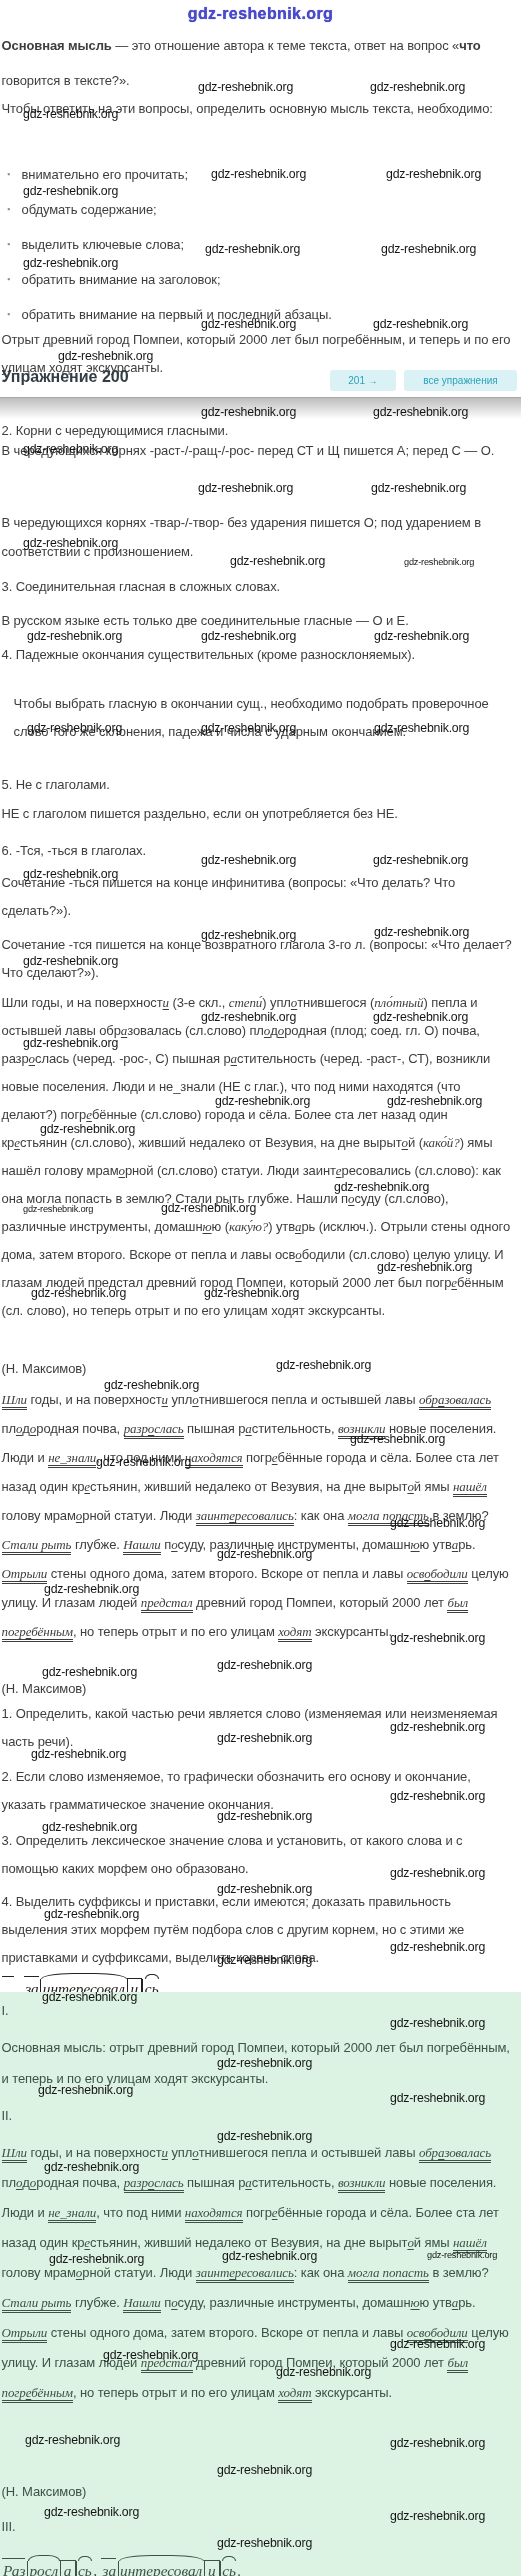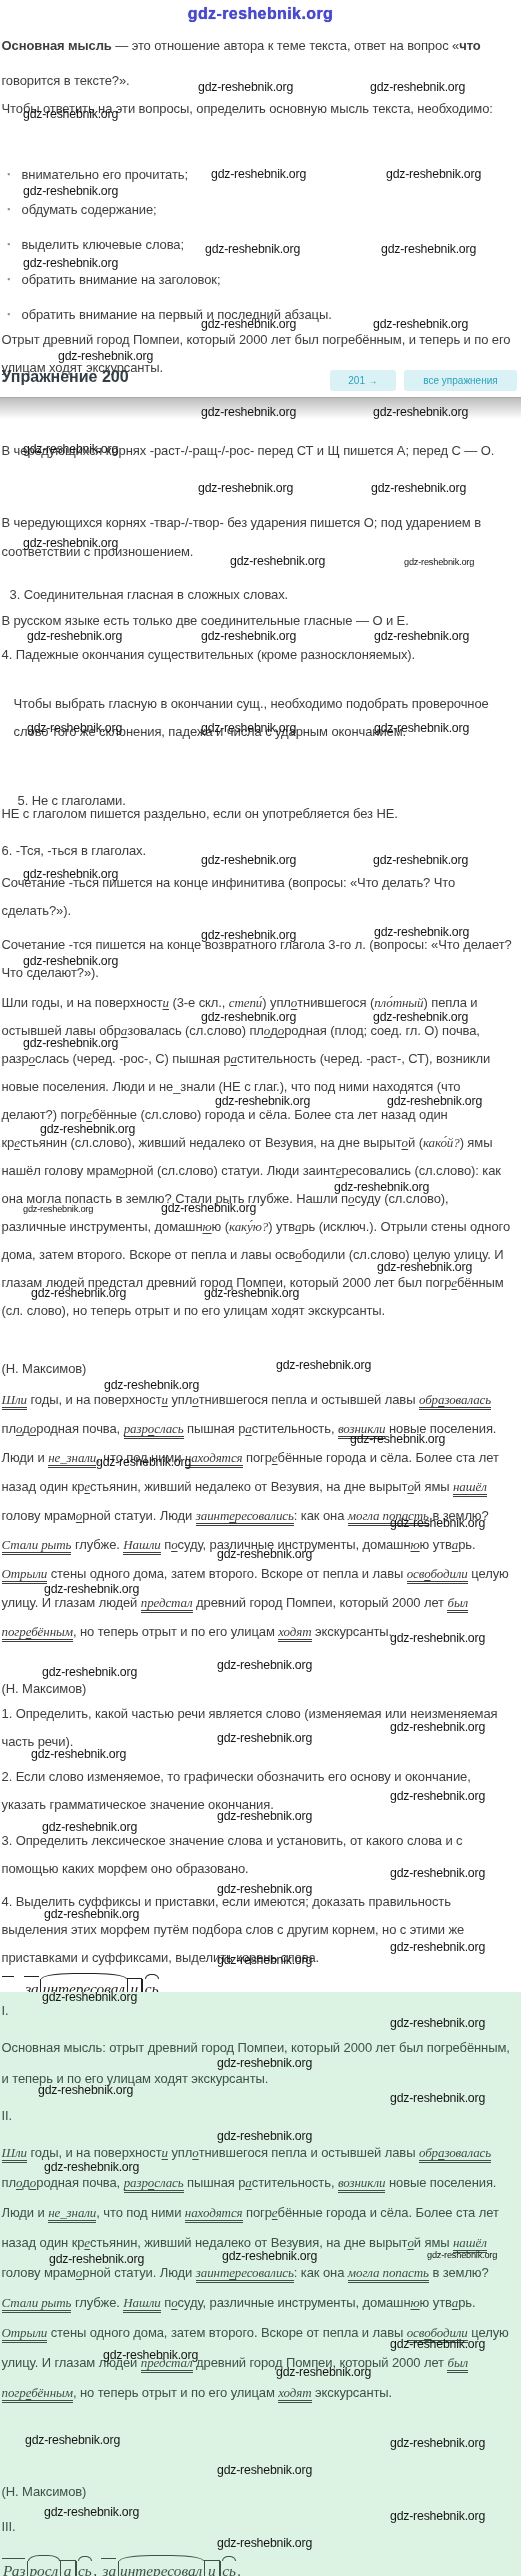--- a/index.html
+++ b/index.html
@@ -63,27 +63,28 @@
   <div class="blk" style="top:326px;">Отрыт древний город Помпеи, который 2000 лет был погребённым, и теперь и по его улицам ходят экскурсанты.</div>
 
   <div class="h-row">
     <span class="ex-title">Упражнение 200</span>
   </div>
   <button id="btn-next" class="nav-btn">201 →</button>
   <button id="btn-all" class="nav-btn">все упражнения</button>
 
   <div class="divider"></div>
 
+  <p class="blk" style="top:417px;margin:0;">2. Корни с чередующимися гласными.</p>
   <p class="blk" style="top:436px;margin:0;line-height:29px;">В чередующихся корнях -раст-/-ращ-/-рос- перед СТ и Щ пишется А; перед С — О.</p>
   <p class="blk" style="top:508px;margin:0;line-height:29px;">В чередующихся корнях -твар-/-твор- без ударения пишется О; под ударением в соответствии с произношением.</p>
-  <p class="blk" style="top:573px;margin:8px;">3. Соединительная гласная в сложных словах.</p>
+  <p class="blk" style="top:573px;margin:0;">3. Соединительная гласная в сложных словах.</p>
   <p class="blk" style="top:607px;margin:0;">В русском языке есть только две соединительные гласные — О и Е.</p>
   <p class="blk" style="top:641px;margin:0;">4. Падежные окончания существительных (кроме разносклоняемых).</p>
   <p class="blk" style="top:678px;margin:12px;line-height:28px;">Чтобы выбрать гласную в окончании сущ., необходимо подобрать проверочное слово того же склонения, падежа и числа с ударным окончанием.</p>
-  <p class="blk" style="top:771px;margin:16px;">5. Не с глаголами.</p>
+  <p class="blk" style="top:771px;margin:0;">5. Не с глаголами.</p>
   <p class="blk" style="top:800px;margin:0;">НЕ с глаголом пишется раздельно, если он употребляется без НЕ.</p>
   <p class="blk" style="top:837px;margin:0;">6. -Тся, -ться в глаголах.</p>
   <p class="blk" style="top:869px;margin:0;line-height:28px;">Сочетание -ться пишется на конце инфинитива (вопросы: «Что делать? Что сделать?»).</p>
   <p class="blk" style="top:931px;margin:0;line-height:28px;">Сочетание -тся пишется на конце возвратного глагола 3-го л. (вопросы: «Что делает? Что сделают?»).</p>
 
   <div class="blk" style="top:989px;line-height:28px;"><span>Шли годы, и на поверхност</span><span class="f-u">и</span><span> (3-е скл., </span><span class="f-i">степи́</span><span>) упл</span><span class="f-u">о</span><span>тнившегося (</span><span class="f-i">пло́тный</span><span>) пепла и остывшей лавы обр</span><span class="f-u">а</span><span>зовалась (сл.слово) пл</span><span class="f-u">о</span><span>д</span><span class="f-u">о</span><span>родная (плод; соед. гл. О) почва, разр</span><span class="f-u">о</span><span>слась (черед. -рос-, С) пышная р</span><span class="f-u">а</span><span>стительность (черед. -раст-, СТ), возникли новые поселения. Люди и не_знали (НЕ с глаг.), что под ними находятся (что делают?) погр</span><span class="f-u">е</span><span>бённые (сл.слово) города и сёла. Более ста лет назад один кр</span><span class="f-u">е</span><span>стьянин (сл.слово), живший недалеко от Везувия, на дне вырыт</span><span class="f-u">о</span><span>й (</span><span class="f-i">како́й?</span><span>) ямы нашёл голову мрам</span><span class="f-u">о</span><span>рной (сл.слово) статуи. Люди заинт</span><span class="f-u">е</span><span>ресовались (сл.слово): как она могла попасть в землю? Стали рыть глубже. Нашли п</span><span class="f-u">о</span><span>суду (сл.слово), различные инструменты, домашн</span><span class="f-u">ю</span><span>ю (</span><span class="f-i">каку́ю?</span><span>) утв</span><span class="f-u">а</span><span>рь (исключ.). Отрыли стены одного дома, затем второго. Вскоре от пепла и лавы осв</span><span class="f-u">о</span><span>бодили (сл.слово) целую улицу. И глазам людей предстал древний город Помпеи, который 2000 лет был погр</span><span class="f-u">е</span><span>бённым (сл. слово), но теперь отрыт и по его улицам ходят экскурсанты.</span></div>
   <div class="blk author" style="top:1355px;">(Н. Максимов)</div>
 
   <div class="blk" style="top:1385px;line-height:29px;"><span class="f-d">Шли</span><span> годы, и на поверхност</span><span class="f-u">и</span><span> упл</span><span class="f-u">о</span><span>тнившегося пепла и остывшей лавы </span><span class="f-d">обр</span><span class="f-d f-u">а</span><span class="f-d">зовалась</span><span> пл</span><span class="f-u">о</span><span>д</span><span class="f-u">о</span><span>родная почва, </span><span class="f-d">разр</span><span class="f-d f-u">о</span><span class="f-d">слась</span><span> пышная р</span><span class="f-u">а</span><span>стительность, </span><span class="f-d">возникли</span><span> новые поселения. Люди и </span><span class="f-d">не_знали</span><span>, что под ними </span><span class="f-d">находятся</span><span> погр</span><span class="f-u">е</span><span>бённые города и сёла. Более ста лет назад один кр</span><span class="f-u">е</span><span>стьянин, живший недалеко от Везувия, на дне вырыт</span><span class="f-u">о</span><span>й ямы </span><span class="f-d">нашёл</span><span> голову мрам</span><span class="f-u">о</span><span>рной статуи. Люди </span><span class="f-d">заинт</span><span class="f-d f-u">е</span><span class="f-d">ресовались</span><span>: как она </span><span class="f-d">могла попасть</span><span> в землю? </span><span class="f-d">Стали рыть</span><span> глубже. </span><span class="f-d">Нашли</span><span> п</span><span class="f-u">о</span><span>суду, различные инструменты, домашн</span><span class="f-u">ю</span><span>ю утв</span><span class="f-u">а</span><span>рь. </span><span class="f-d">Отрыли</span><span> стены одного дома, затем второго. Вскоре от пепла и лавы </span><span class="f-d">осв</span><span class="f-d f-u">о</span><span class="f-d">бодили</span><span> целую улицу. И глазам людей </span><span class="f-d">предстал</span><span> древний город Помпеи, который 2000 лет </span><span class="f-d">был погр</span><span class="f-d f-u">е</span><span class="f-d">бённым</span><span>, но теперь отрыт и по его улицам </span><span class="f-d">ходят</span><span> экскурсанты.</span></div>
   <div class="blk author" style="top:1675px;">(Н. Максимов)</div>

